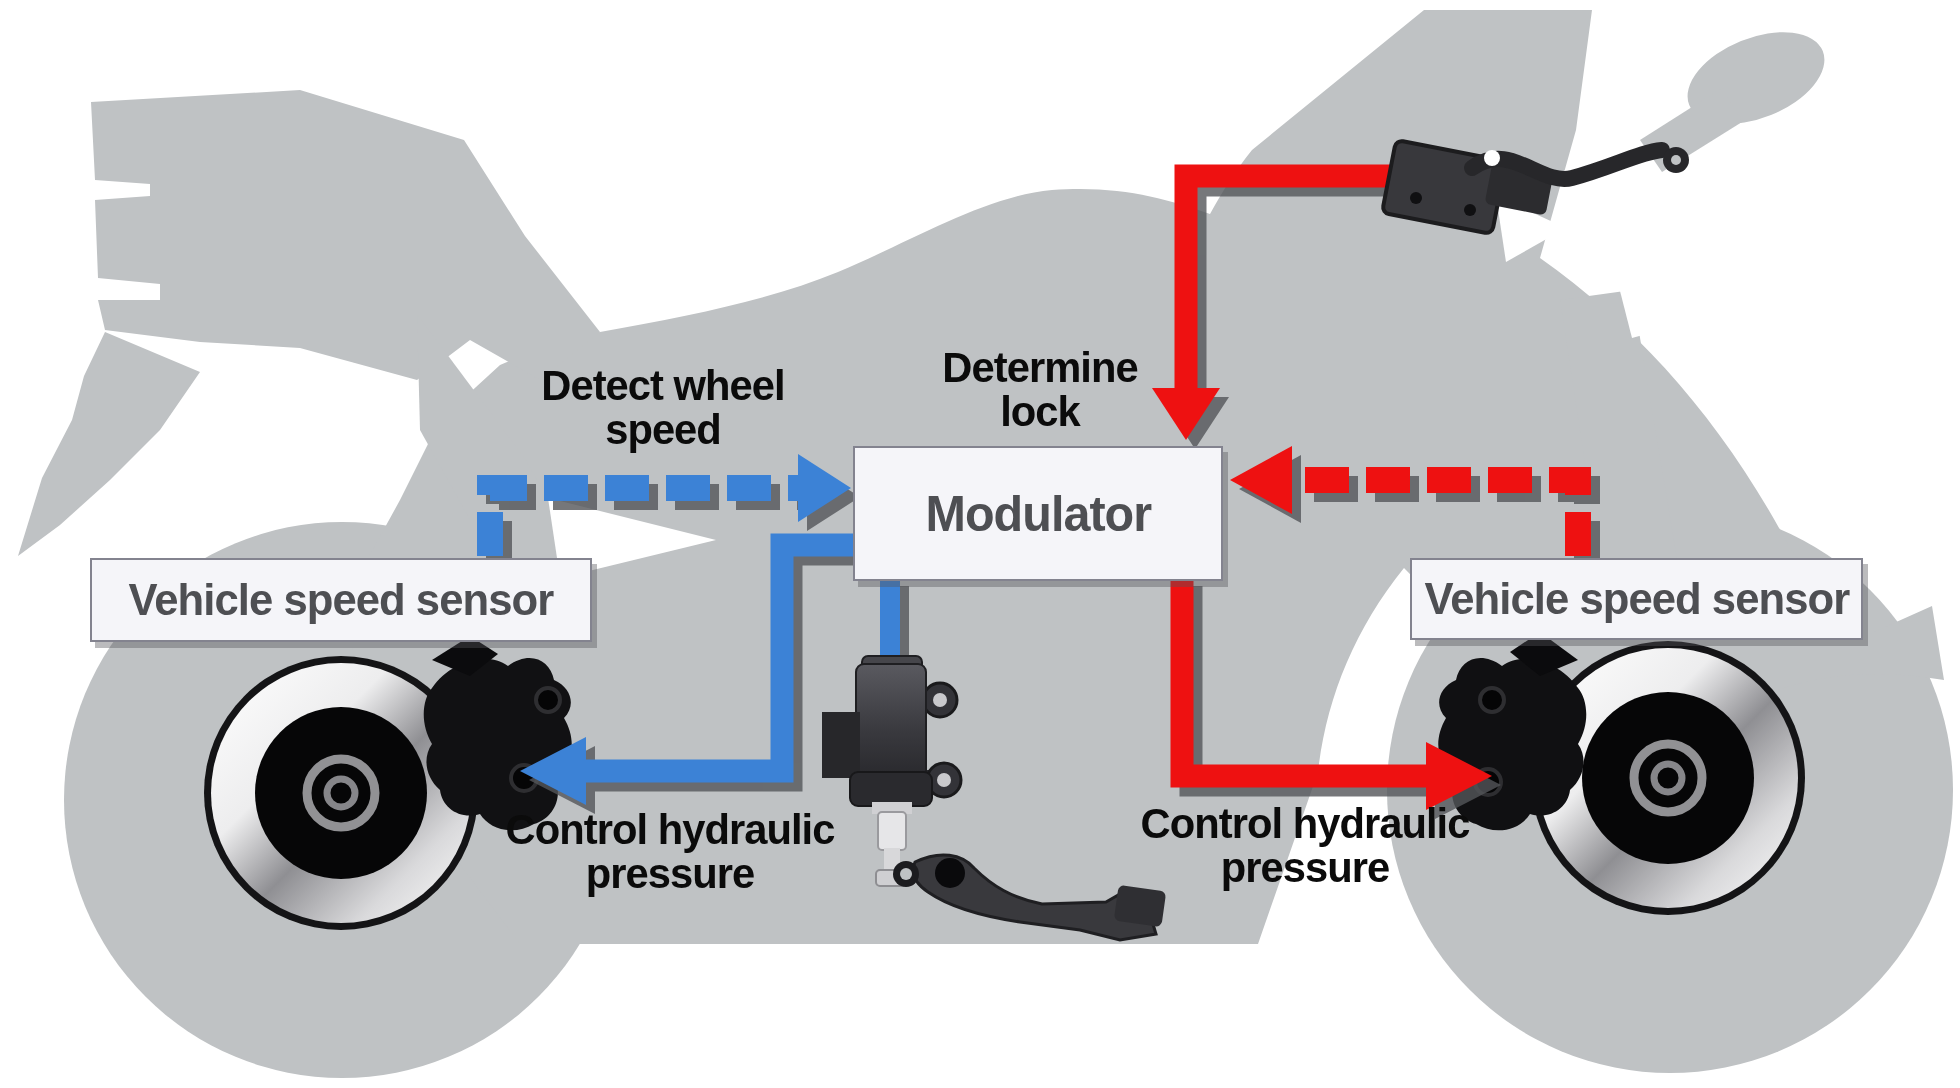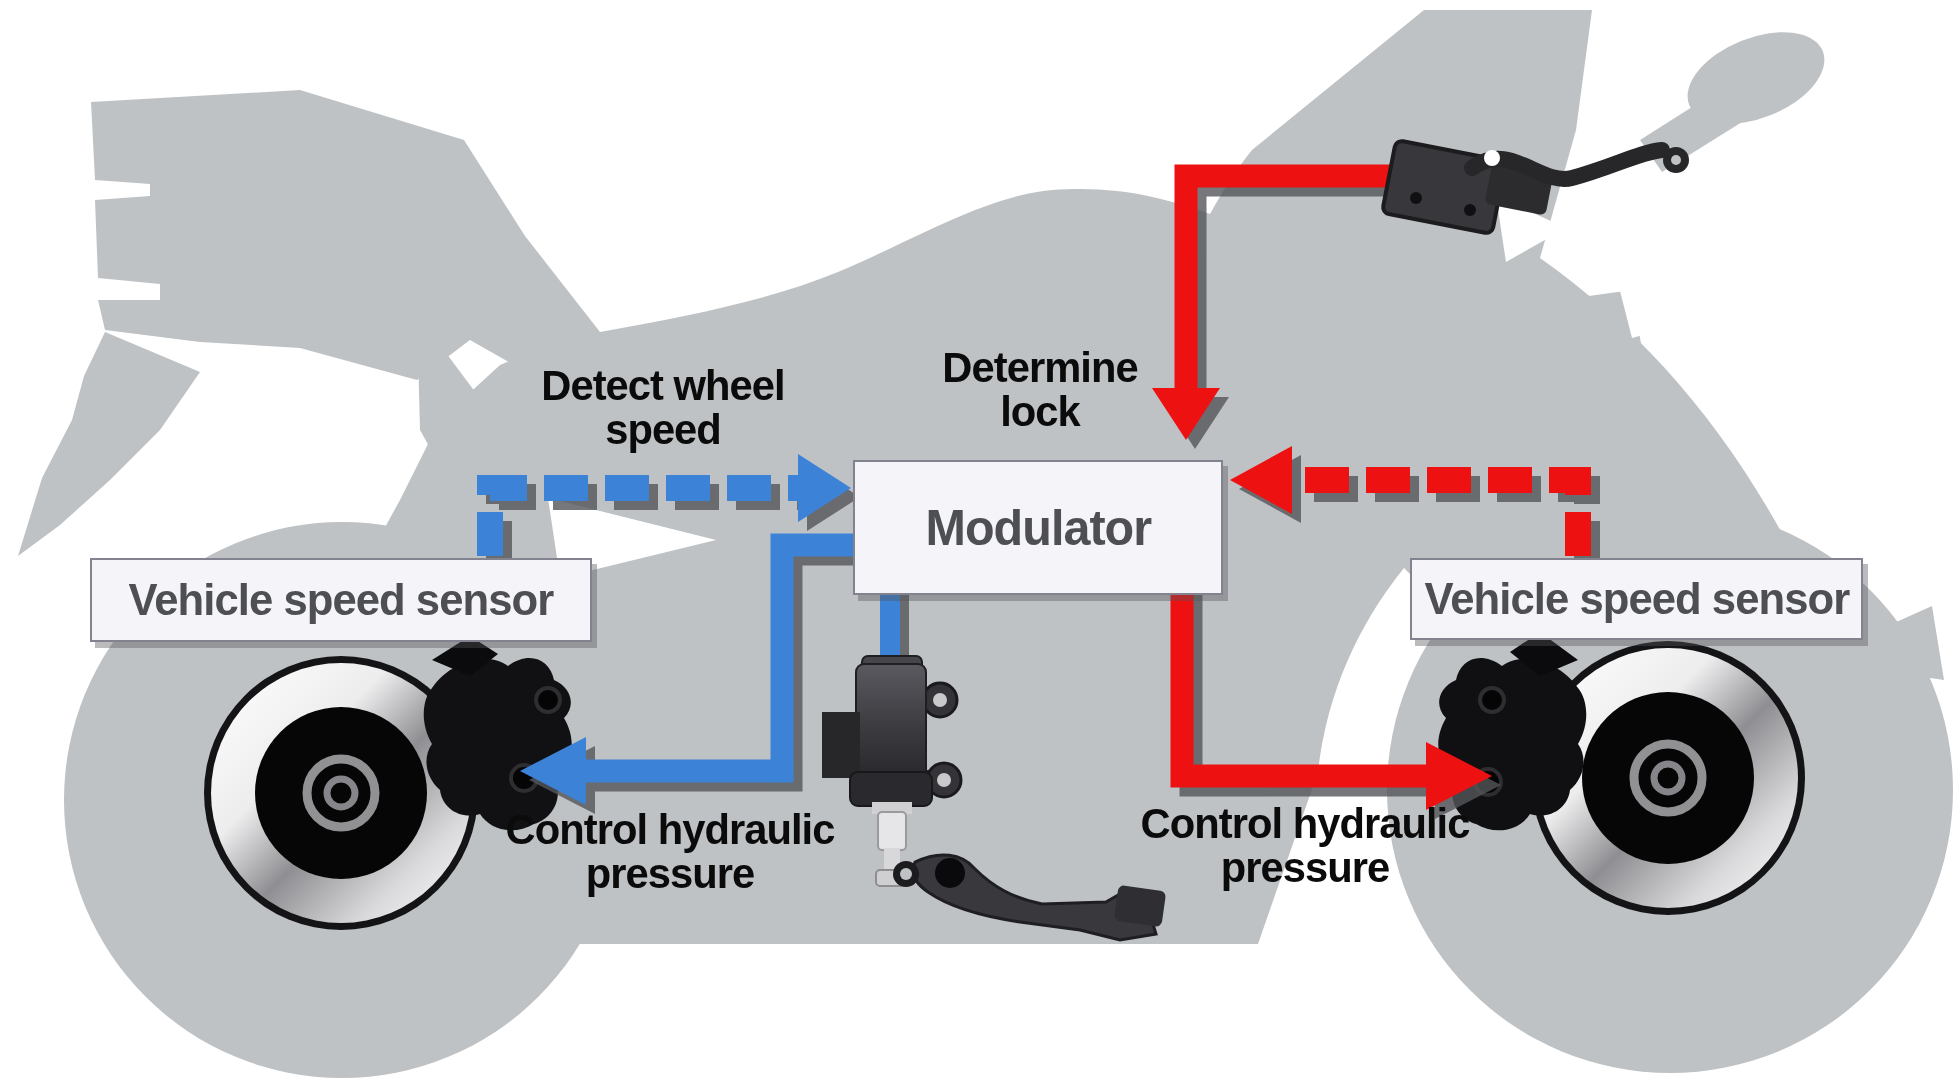--- a/index.html
+++ b/index.html
@@ -21,21 +21,21 @@
   .stroke-red{stroke:var(--signal-red);}
   .fill-blue{fill:var(--signal-blue);}
   .fill-red{fill:var(--signal-red);}
   .shadow-grp{opacity:.8;}
   .shadow-grp .stroke-blue,.shadow-grp .stroke-red{stroke:var(--arrow-shadow);}
   .shadow-grp .fill-blue,.shadow-grp .fill-red{fill:var(--arrow-shadow);}
   .box{position:absolute;background:var(--box-fill);border:2px solid var(--box-border);
        box-shadow:5px 6px 0 rgba(84,86,90,.40);display:flex;align-items:center;justify-content:center;
        font-weight:bold;color:var(--box-text);letter-spacing:-1px;transform-origin:center;}
   .box span{transform:scaleX(.97);white-space:nowrap;}
-  .modulator{left:853px;top:460px;width:370px;height:135px;font-size:50px;}
+  .modulator{left:853px;top:446px;width:370px;height:135px;font-size:50px;}
   .sensor-left{left:90px;top:558px;width:502px;height:84px;font-size:45px;}
   .sensor-right{left:1410px;top:558px;width:453px;height:82px;font-size:45px;}
   .label{position:absolute;text-align:center;font-weight:bold;color:var(--label-black);
          font-size:43px;line-height:1.02;letter-spacing:-1px;transform:scaleX(.97);transform-origin:center;}
   .label span{display:block;}
   .lbl-detect{left:433px;top:364px;width:460px;}
   .lbl-determine{left:855px;top:346px;width:370px;}
   .lbl-control-left{left:440px;top:808px;width:460px;}
   .lbl-control-right{left:1075px;top:802px;width:460px;}
 </style>

